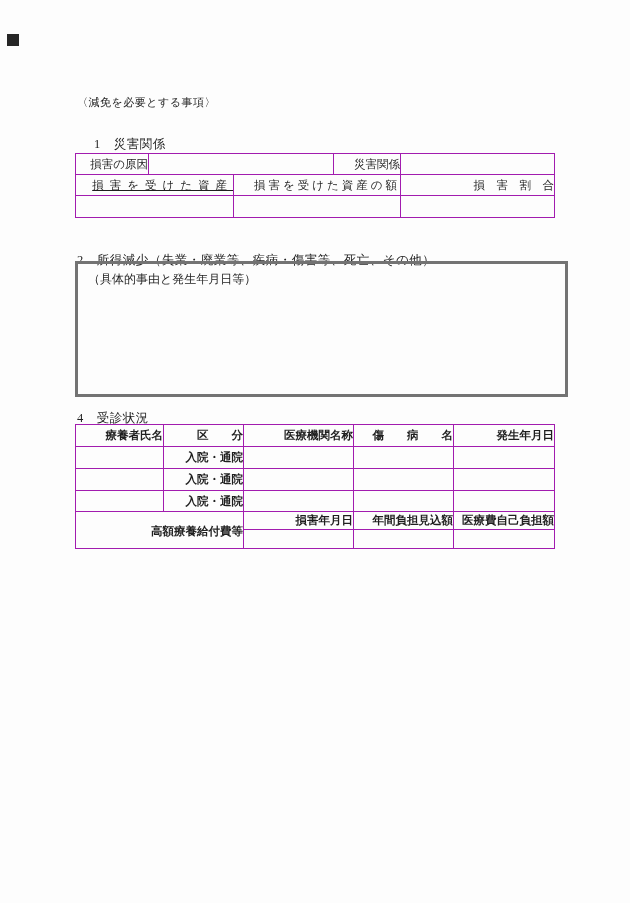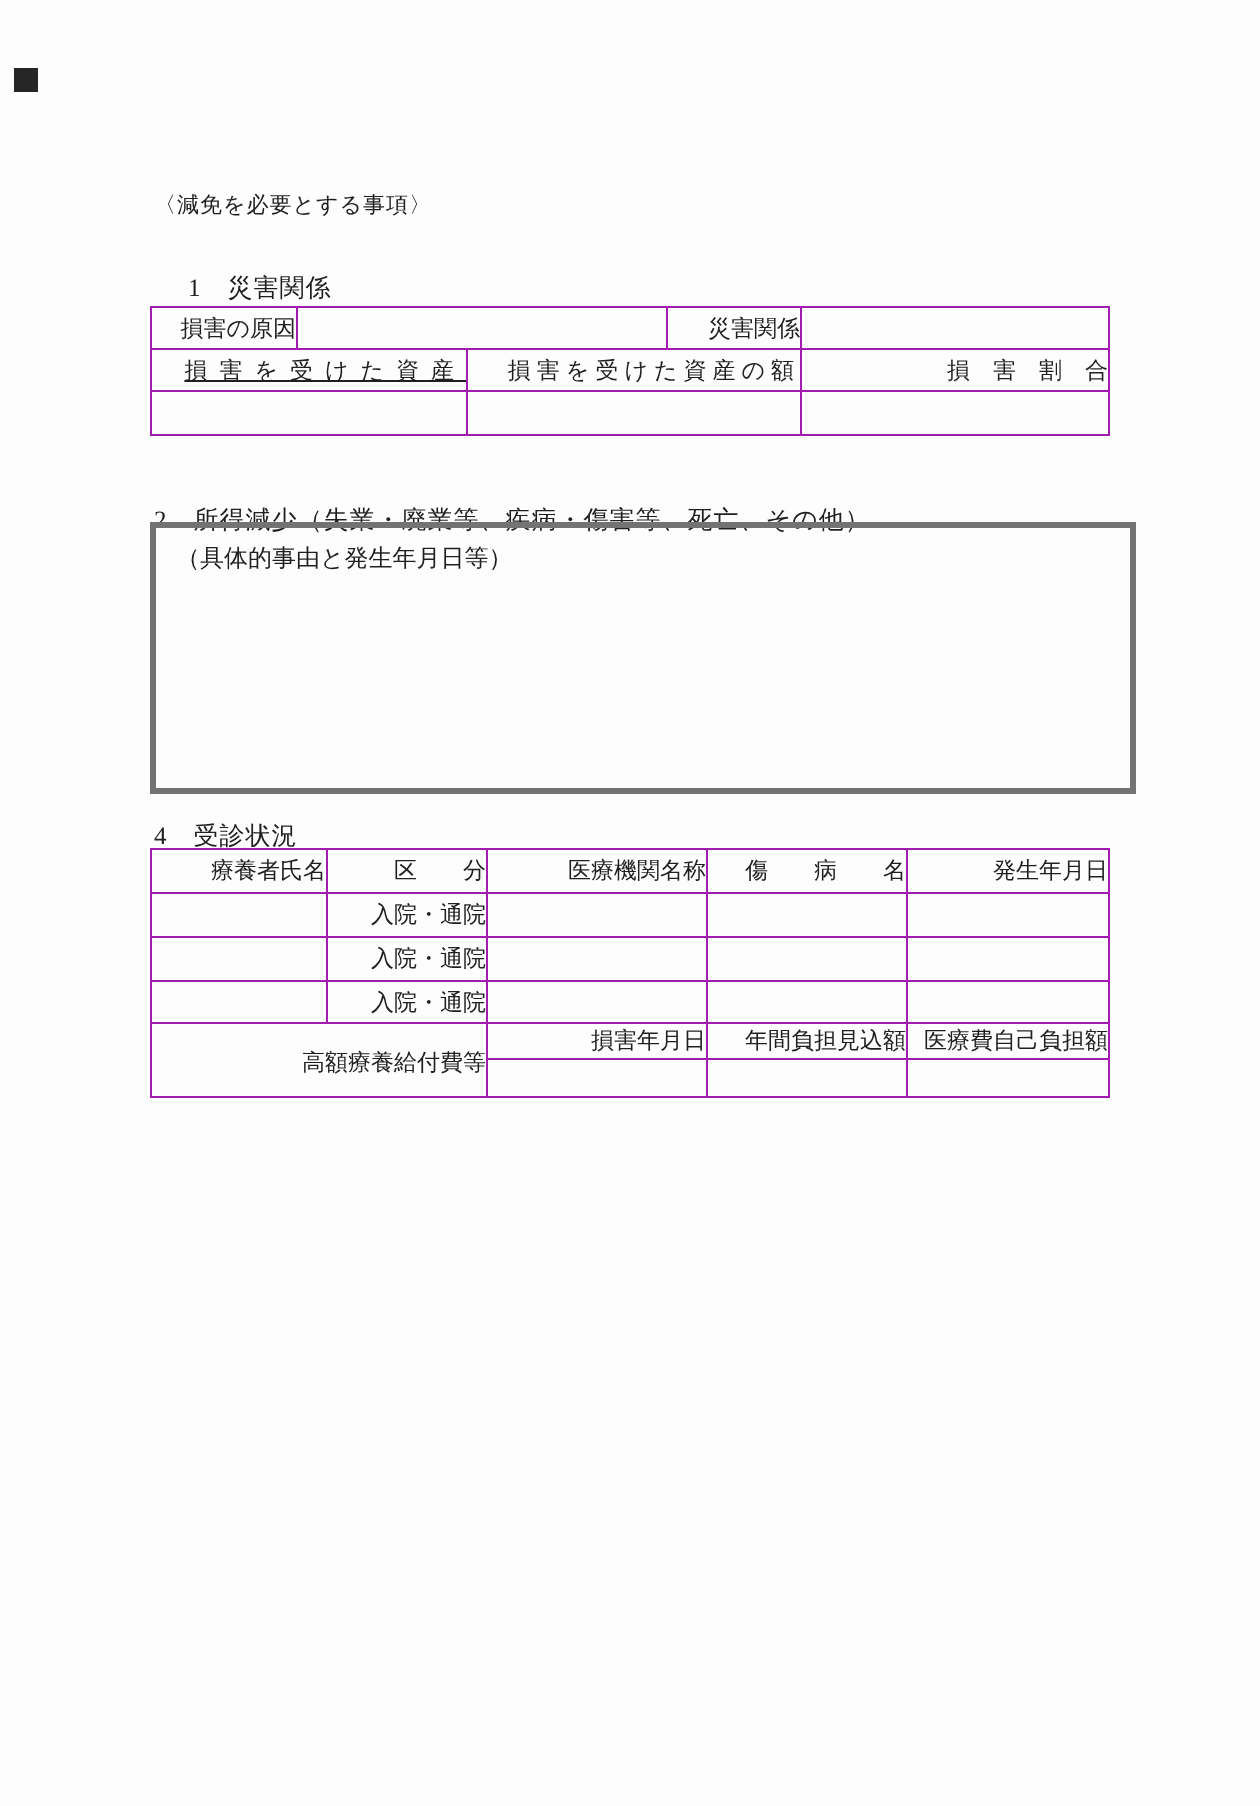--- a/index.html
+++ b/index.html
@@ -47,21 +47,21 @@
   table.frm td {
     border: 1px solid #a21caf;
     text-align: right;
     vertical-align: middle;
     padding: 0;
     overflow: hidden;
     white-space: nowrap;
   }
   .t1 { left: 75px; top: 153px; width: 479px; }
   .t1 tr { height: 21px; }
-  .t3 { left: 75px; top: 424px; width: 479px; }
+  .t3 { left: 75px; top: 424px; width: 479px; font-weight: bold; }
 
   .ls6 { letter-spacing: 6px; padding-left: 6px !important; text-decoration: underline; }
   .ls3 { letter-spacing: 3px; padding-left: 3px !important; }
 
   td.left { text-align: left; padding-left: 5px !important; }
 
   .box2 {
     position: absolute;
     left: 75px; top: 261px;
     width: 477px; height: 123px;

